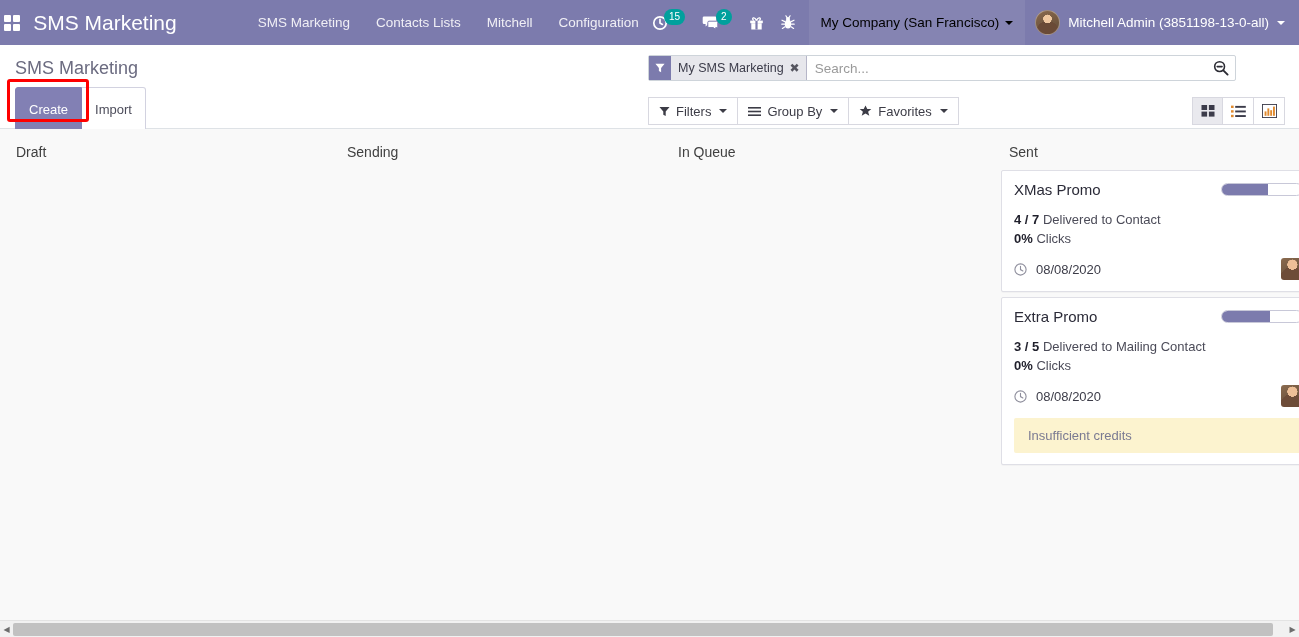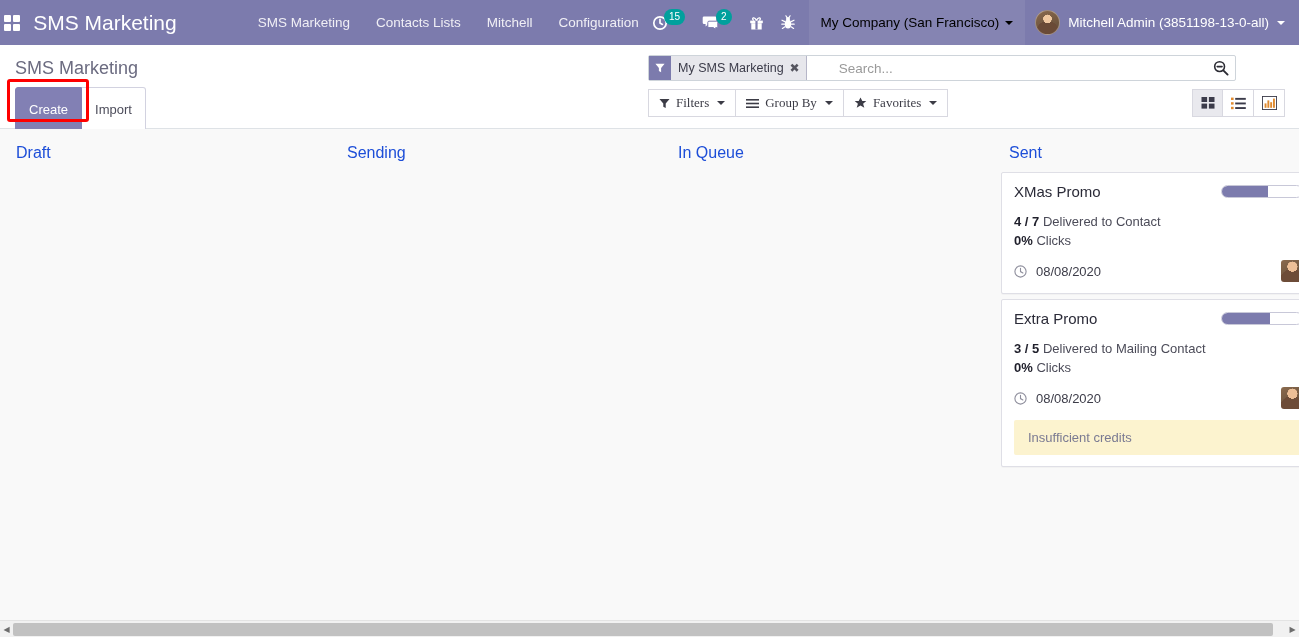--- a/index.html
+++ b/index.html
@@ -155,21 +155,20 @@
     padding-top: 10px;
   }
   .searchbar {
     display: flex;
     align-items: flex-end;
     border: 1px solid #ced4da;
     background: #fff;
     height: 26px;
     width: 588px;
     border-radius: 2px;
-    gap: 24px;
   }
   .facet {
     display: flex; align-items: center;
     height: 24px;
     margin: 0;
     border-right: 1px solid #b6b6c8;
     cursor: pointer;
   }
   .facet-ico {
     background: #7c7bad;
@@ -201,23 +200,22 @@
   .search-btn {
     width: 28px; height: 24px;
     display: flex; align-items: center; justify-content: center;
     cursor: pointer;
     color: #2b2b33;
   }
 
   .filters-row {
     display: flex;
     align-items: flex-start;
-    margin-top: 8px;
+    margin-top: 16px;
     position: relative;
-    font-family: Liberation Serif, serif;
   }
   .drop-btn {
     display: flex; align-items: center; gap: 6px;
     border: 1px solid #d8d8e0;
     background: #fff;
     height: 28px;
     padding: 0 10px;
     font-size: 13px;
     color: #3c3c46;
     cursor: pointer;
@@ -248,22 +246,22 @@
     background: #f9f9f9;
     overflow: hidden;
   }
   .kanban-cols {
     display: flex;
     height: 100%;
     padding-top: 10px;
   }
   .kcol { width: 331px; flex: 0 0 331px; padding: 0 8px; }
   .kcol-title {
-    font-size: 16px;
-    color: #1d4ed8;
+    font-size: 14px;
+    color: #404040;
     padding: 5px 6px 10px 8px;
     font-weight: 400;
   }
   .kcard {
     background: #fff;
     border: 1px solid #dfdfe6;
     border-radius: 2px;
     margin-bottom: 5px;
     padding: 10px 12px 11px;
     cursor: pointer;

